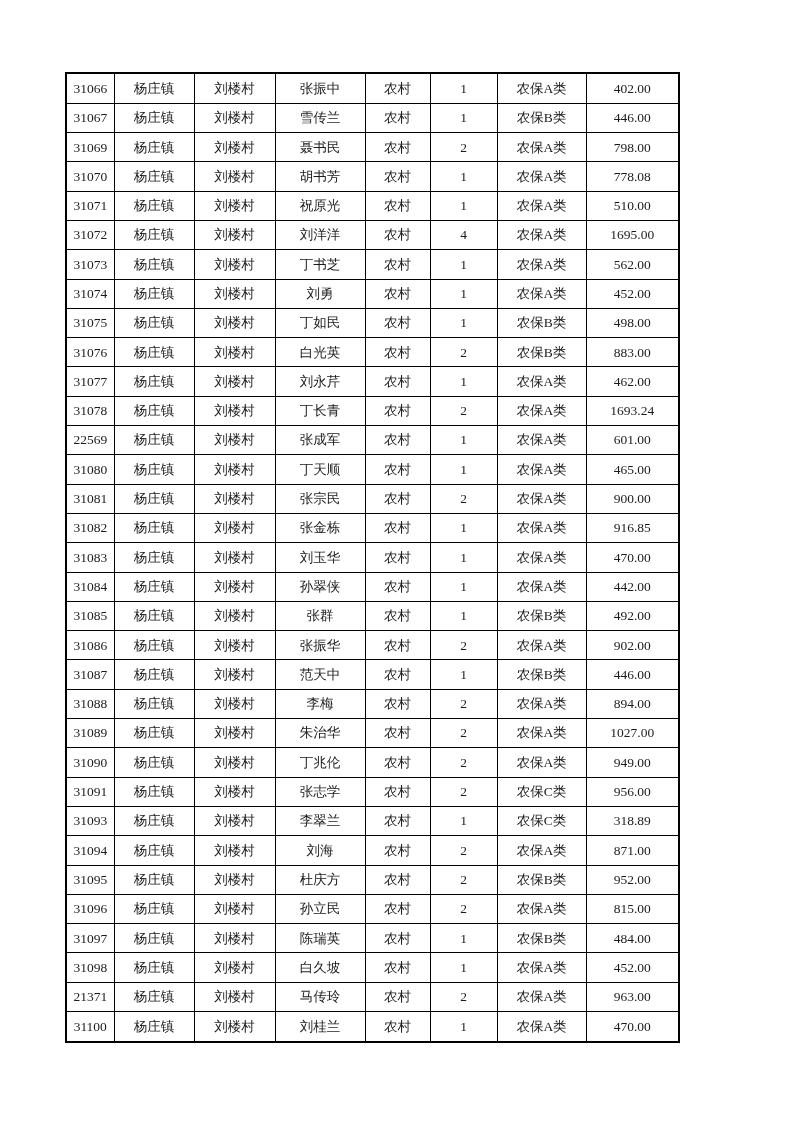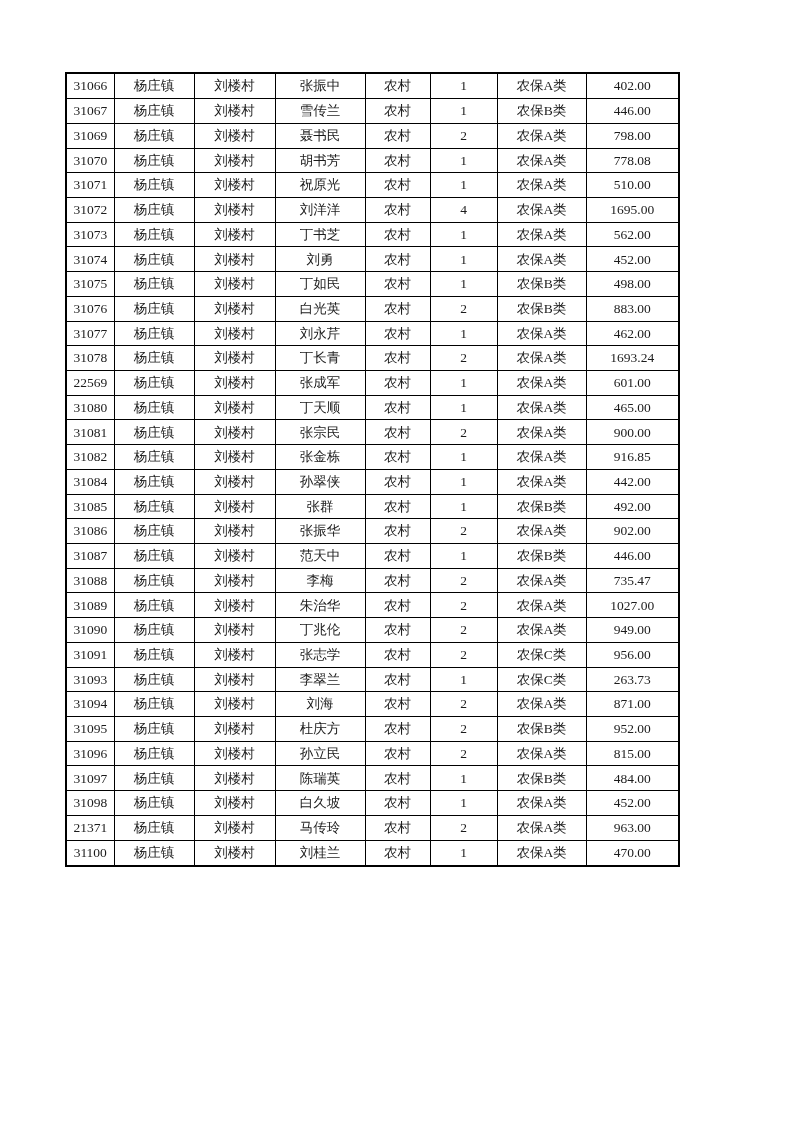--- a/index.html
+++ b/index.html
@@ -14,21 +14,21 @@
     background: #ffffff;
     overflow: hidden;
     font-family: "Liberation Serif", "DejaVu Serif", serif;
     color: #1b1b1b;
   }
   .roster-table {
     position: absolute;
     left: 65px;
     top: 72px;
     width: 613px;
-    height: 795px;
+    height: 971px;
     border-collapse: collapse;
     table-layout: fixed;
     border: 2px solid #000000;
   }
   .roster-table td {
     border: 1.5px solid #000000;
     text-align: center;
     vertical-align: middle;
     font-size: 13.5px;
     line-height: 1;
@@ -208,20 +208,30 @@
           <td>31082</td>
           <td>杨庄镇</td>
           <td>刘楼村</td>
           <td>张金栋</td>
           <td>农村</td>
           <td>1</td>
           <td>农保A类</td>
           <td>916.85</td>
         </tr>
         <tr>
+          <td>31083</td>
+          <td>杨庄镇</td>
+          <td>刘楼村</td>
+          <td>刘玉华</td>
+          <td>农村</td>
+          <td>1</td>
+          <td>农保A类</td>
+          <td>470.00</td>
+        </tr>
+        <tr>
           <td>31084</td>
           <td>杨庄镇</td>
           <td>刘楼村</td>
           <td>孙翠侠</td>
           <td>农村</td>
           <td>1</td>
           <td>农保A类</td>
           <td>442.00</td>
         </tr>
         <tr>
@@ -255,21 +265,21 @@
           <td>446.00</td>
         </tr>
         <tr>
           <td>31088</td>
           <td>杨庄镇</td>
           <td>刘楼村</td>
           <td>李梅</td>
           <td>农村</td>
           <td>2</td>
           <td>农保A类</td>
-          <td>735.47</td>
+          <td>894.00</td>
         </tr>
         <tr>
           <td>31089</td>
           <td>杨庄镇</td>
           <td>刘楼村</td>
           <td>朱治华</td>
           <td>农村</td>
           <td>2</td>
           <td>农保A类</td>
           <td>1027.00</td>
@@ -295,21 +305,21 @@
           <td>956.00</td>
         </tr>
         <tr>
           <td>31093</td>
           <td>杨庄镇</td>
           <td>刘楼村</td>
           <td>李翠兰</td>
           <td>农村</td>
           <td>1</td>
           <td>农保C类</td>
-          <td>263.73</td>
+          <td>318.89</td>
         </tr>
         <tr>
           <td>31094</td>
           <td>杨庄镇</td>
           <td>刘楼村</td>
           <td>刘海</td>
           <td>农村</td>
           <td>2</td>
           <td>农保A类</td>
           <td>871.00</td>

